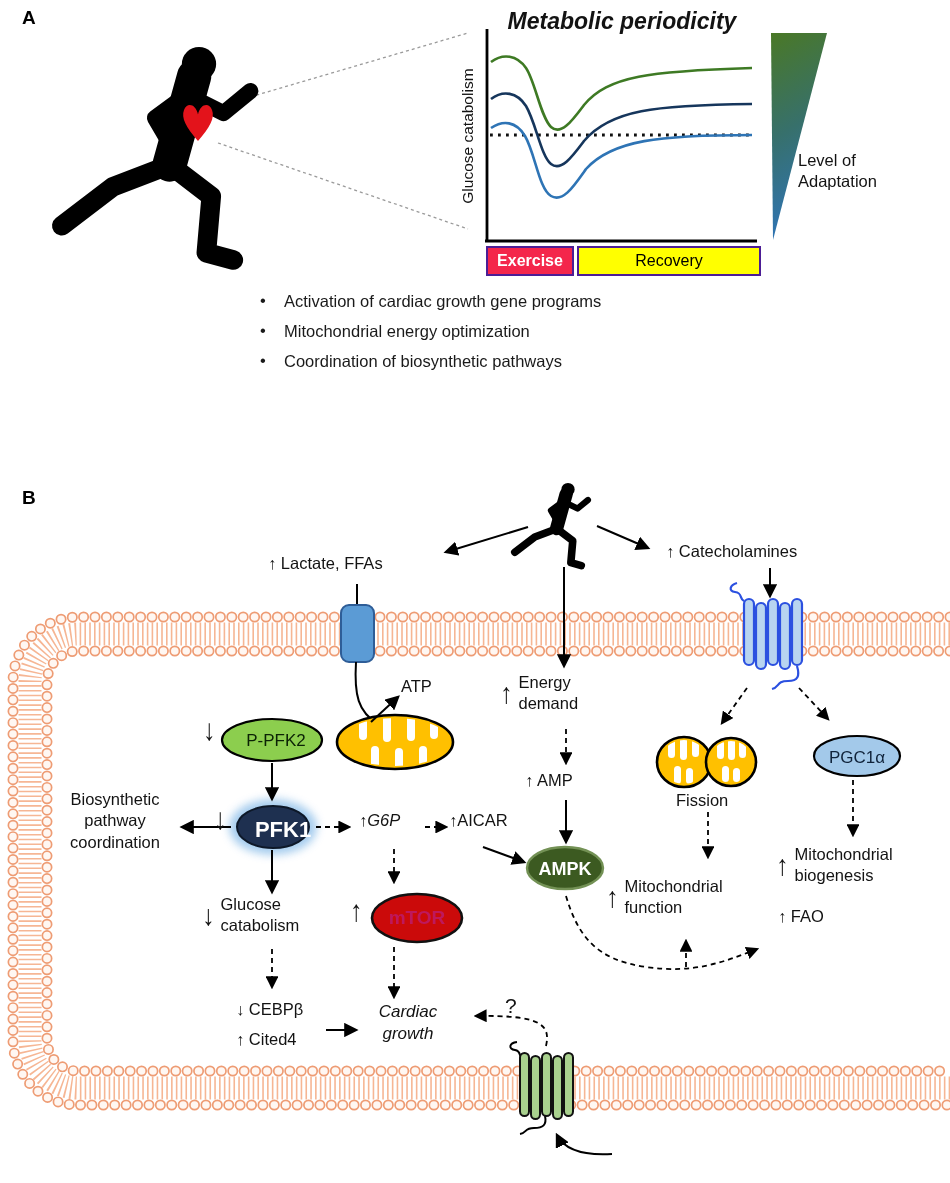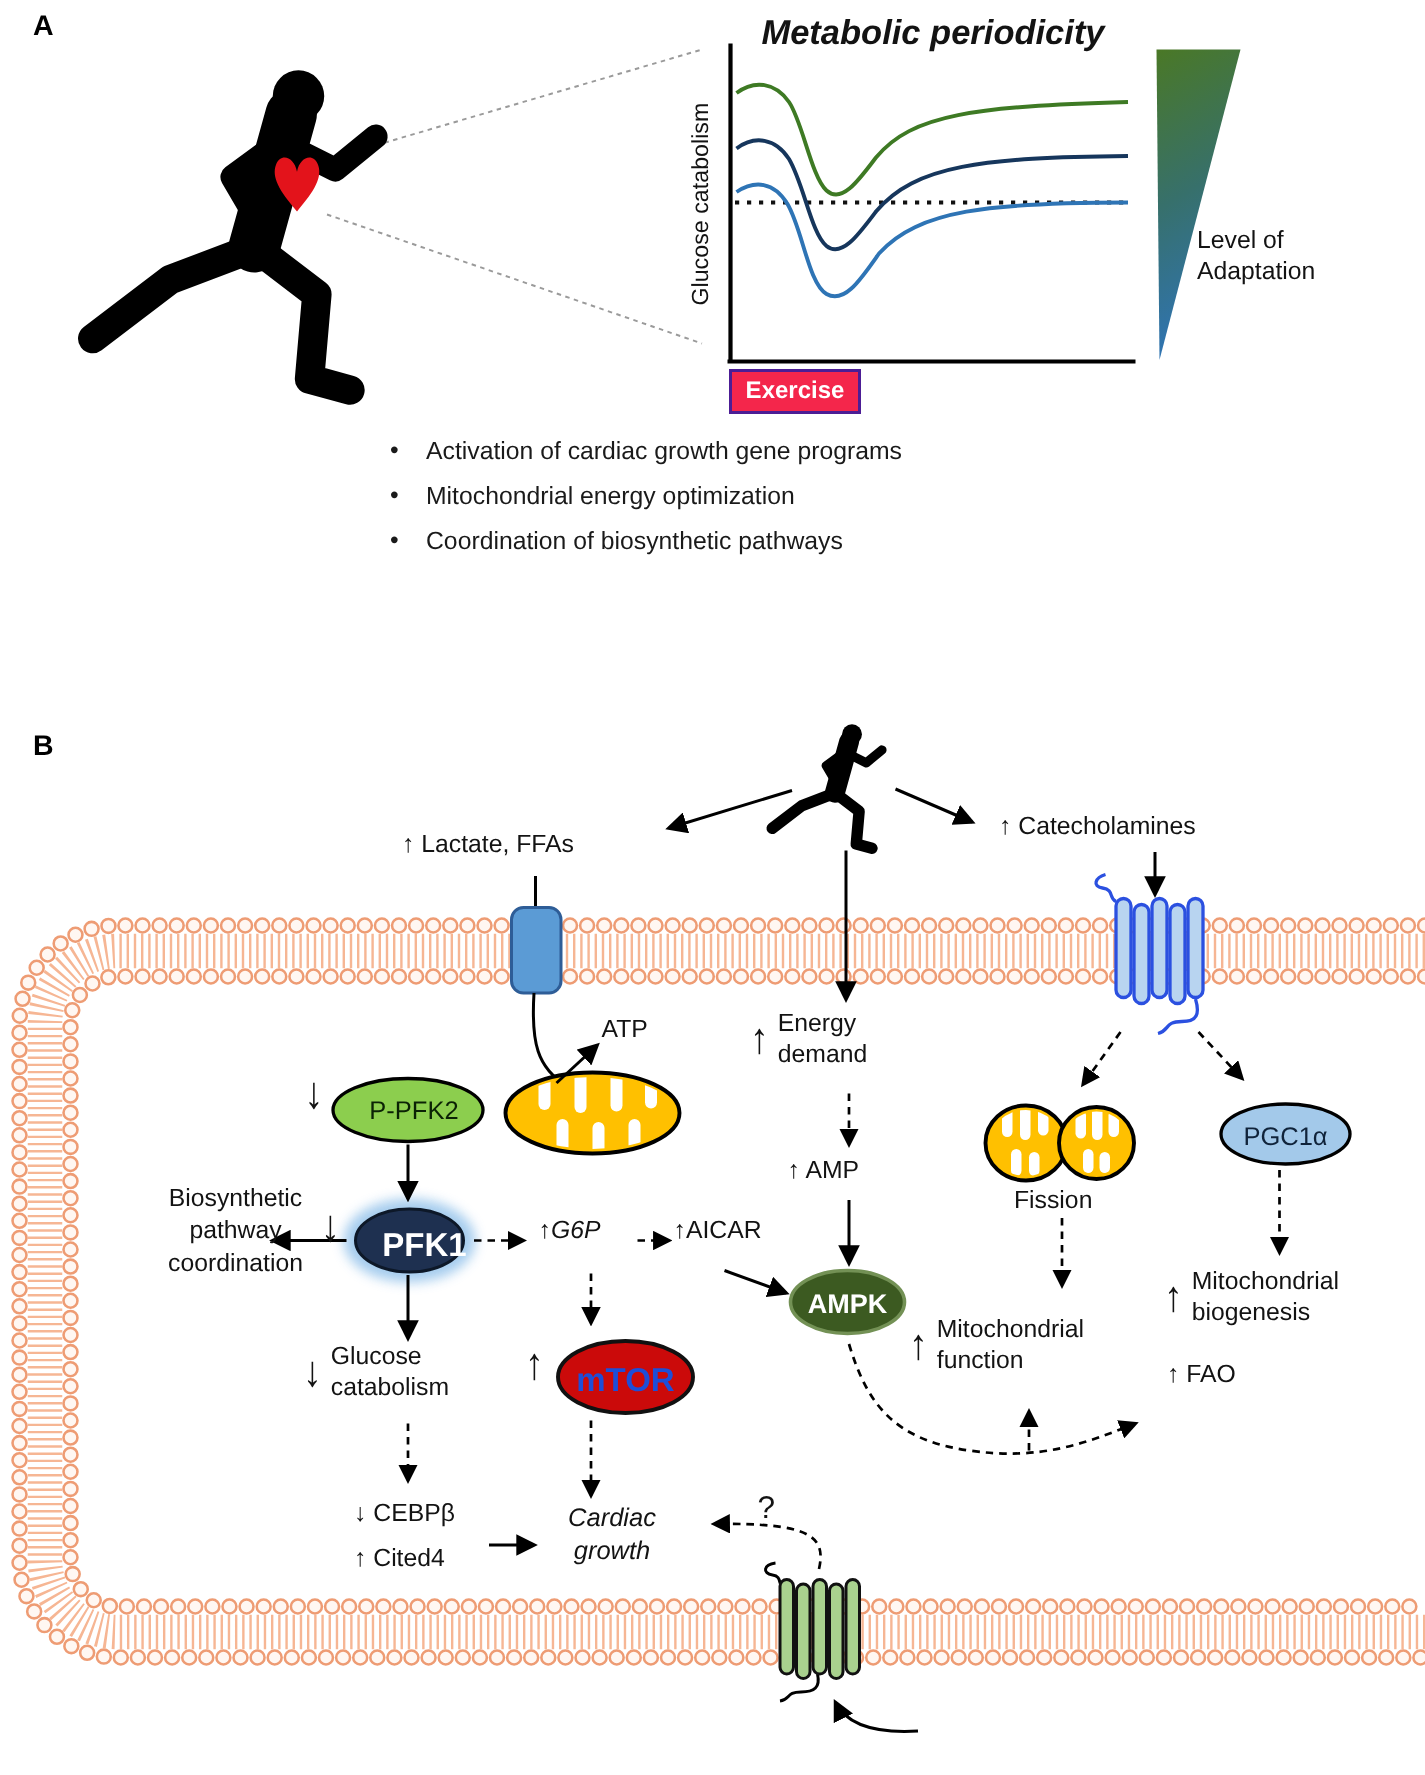--- a/index.html
+++ b/index.html
@@ -184,20 +184,21 @@
   </g>
 </svg>
 
 <div class="t panel-label" style="left:22px;top:6px;">A</div>
 <div class="t chart-title" style="left:487px;top:7px;">Metabolic periodicity</div>
 <div class="t ylabel" style="left:372px;top:126px;">Glucose catabolism</div>
 <div class="t" style="left:798px;top:150px;">Level of
 Adaptation</div>
 
 <div class="phase" style="left:486px;top:246px;width:88px;height:30px;background:#F4264B;color:#fff;font-weight:bold;">Exercise</div>
+<div class="phase" style="left:577px;top:246px;width:184px;height:30px;background:#FFFF00;color:#000;">Recovery</div>
 
 <div class="bullets">
   <div class="bullet">Activation of cardiac growth gene programs</div>
   <div class="bullet">Mitochondrial energy optimization</div>
   <div class="bullet">Coordination of biosynthetic pathways</div>
 </div>
 
 <div class="t panel-label" style="left:22px;top:486px;">B</div>
 
 <div class="t" style="left:268px;top:553px;">↑ Lactate, FFAs</div>
@@ -207,21 +208,21 @@
 <div class="t af" style="left:500px;top:672px;">
   <span class="ag">↑</span>
   <span>Energy
 demand</span>
 </div>
 
 <div class="t" style="left:525px;top:770px;">↑ AMP</div>
 <div class="t" style="left:449px;top:810px;">↑AICAR</div>
 <div class="t" style="left:359px;top:810px;font-style:italic;">↑G6P</div>
 
-<div class="t center" style="left:42px;top:789px;width:146px;margin-left:42px;">Biosynthetic
+<div class="t center" style="left:42px;top:789px;width:146px;">Biosynthetic
 pathway
 coordination</div>
 
 <div class="t af" style="left:202px;top:894px;">
   <span class="ag">↓</span>
   <span>Glucose
 catabolism</span>
 </div>
 
 <div class="t" style="left:236px;top:999px;">↓ CEBPβ</div>
@@ -246,17 +247,17 @@
 
 <div class="t" style="left:778px;top:906px;">↑ FAO</div>
 
 
 <div class="t glyph" style="left:203px;top:717px;">↓</div>
 <div class="t glyph" style="left:214px;top:806px;">↓</div>
 <div class="t glyph" style="left:350px;top:898px;">↑</div>
 
 <div class="t nl" style="left:222px;top:730px;width:108px;font-size:17px;color:#0b2205;">P-PFK2</div>
 <div class="t nl" style="left:237px;top:816px;width:92px;font-size:22px;font-weight:bold;color:#fff;">PFK1</div>
-<div class="t nl" style="left:372px;top:906px;width:90px;font-size:22px;font-weight:bold;color:#1d4ed8;">mTOR</div>
+<div class="t nl" style="left:372px;top:906px;width:90px;font-size:19px;font-weight:bold;color:#be185d;">mTOR</div>
 <div class="t nl" style="left:527px;top:858px;width:76px;font-size:18px;font-weight:bold;color:#fff;">AMPK</div>
 <div class="t nl" style="left:814px;top:747px;width:86px;font-size:17px;color:#10233a;">PGC1α</div>
 
 </div>
 
 </body></html>

